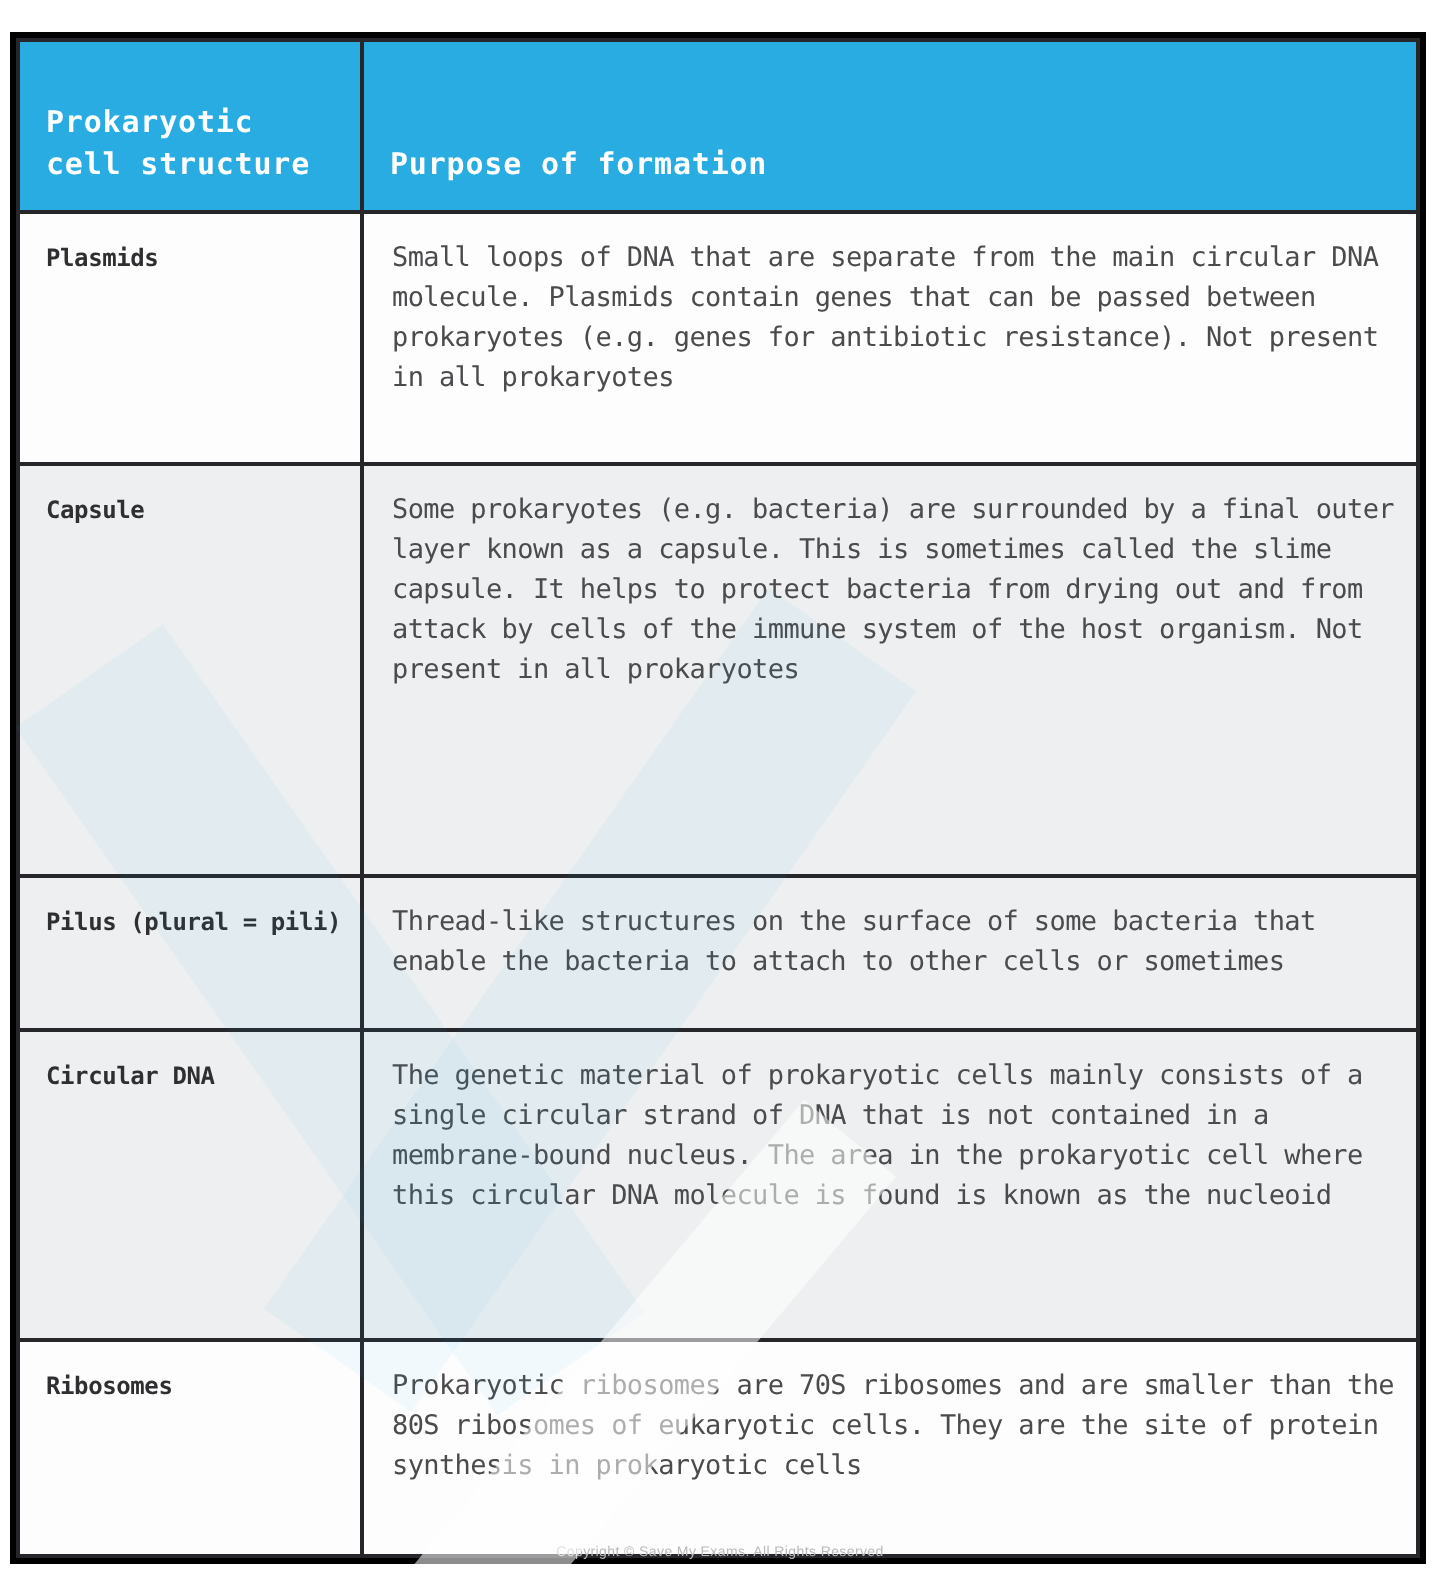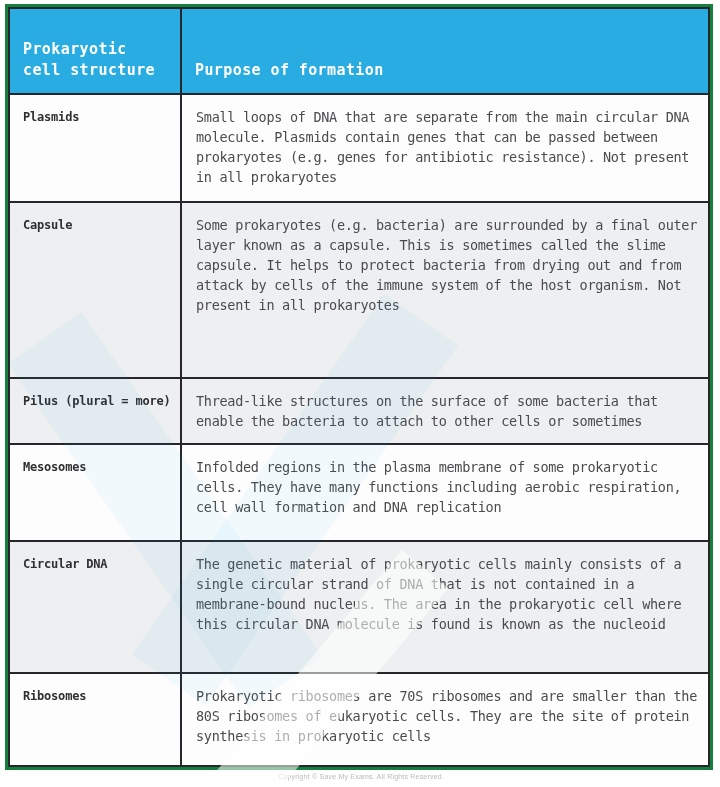--- a/index.html
+++ b/index.html
@@ -11,24 +11,24 @@
     position: relative;
     width: 720px;
     height: 787px;
     background: #ffffff;
     overflow: hidden;
     font-family: "DejaVu Sans Mono", monospace;
   }
   .table-wrap {
     position: absolute;
     left: 5px;
-    top: 4px;
+    top: 16px;
     width: 702px;
     height: 760px;
-    border: 3px solid #15803d;
+    border: 3px solid #000000;
     background: #fca5a5;
   }
   table.structure-table {
     width: 100%;
     height: 100%;
     border-collapse: collapse;
     table-layout: fixed;
   }
   .structure-table th,
   .structure-table td {
@@ -145,26 +145,22 @@
       <tbody>
         <tr class="r1 row-white">
           <td class="cell-structure">Plasmids</td>
           <td class="cell-purpose">Small loops of DNA that are separate from the main circular DNA molecule. Plasmids contain genes that can be passed between prokaryotes (e.g. genes for antibiotic resistance). Not present in all prokaryotes</td>
         </tr>
         <tr class="r2 row-gray">
           <td class="cell-structure">Capsule</td>
           <td class="cell-purpose">Some prokaryotes (e.g. bacteria) are surrounded by a final outer layer known as a capsule. This is sometimes called the slime capsule. It helps to protect bacteria from drying out and from attack by cells of the immune system of the host organism. Not present in all prokaryotes</td>
         </tr>
         <tr class="r4 row-gray">
-          <td class="cell-structure">Pilus (plural = more)</td>
+          <td class="cell-structure">Pilus (plural = pili)</td>
           <td class="cell-purpose">Thread-like structures on the surface of some bacteria that enable the bacteria to attach to other cells or sometimes</td>
-        </tr>
-        <tr class="r5 row-white">
-          <td class="cell-structure">Mesosomes</td>
-          <td class="cell-purpose">Infolded regions in the plasma membrane of some prokaryotic cells. They have many functions including aerobic respiration, cell wall formation and DNA replication</td>
         </tr>
         <tr class="r6 row-gray">
           <td class="cell-structure">Circular DNA</td>
           <td class="cell-purpose">The genetic material of prokaryotic cells mainly consists of a single circular strand of DNA that is not contained in a membrane-bound nucleus. The area in the prokaryotic cell where this circular DNA molecule is found is known as the nucleoid</td>
         </tr>
         <tr class="r7 row-white">
           <td class="cell-structure">Ribosomes</td>
           <td class="cell-purpose">Prokaryotic ribosomes are 70S ribosomes and are smaller than the 80S ribosomes of eukaryotic cells. They are the site of protein synthesis in prokaryotic cells</td>
         </tr>
       </tbody>

